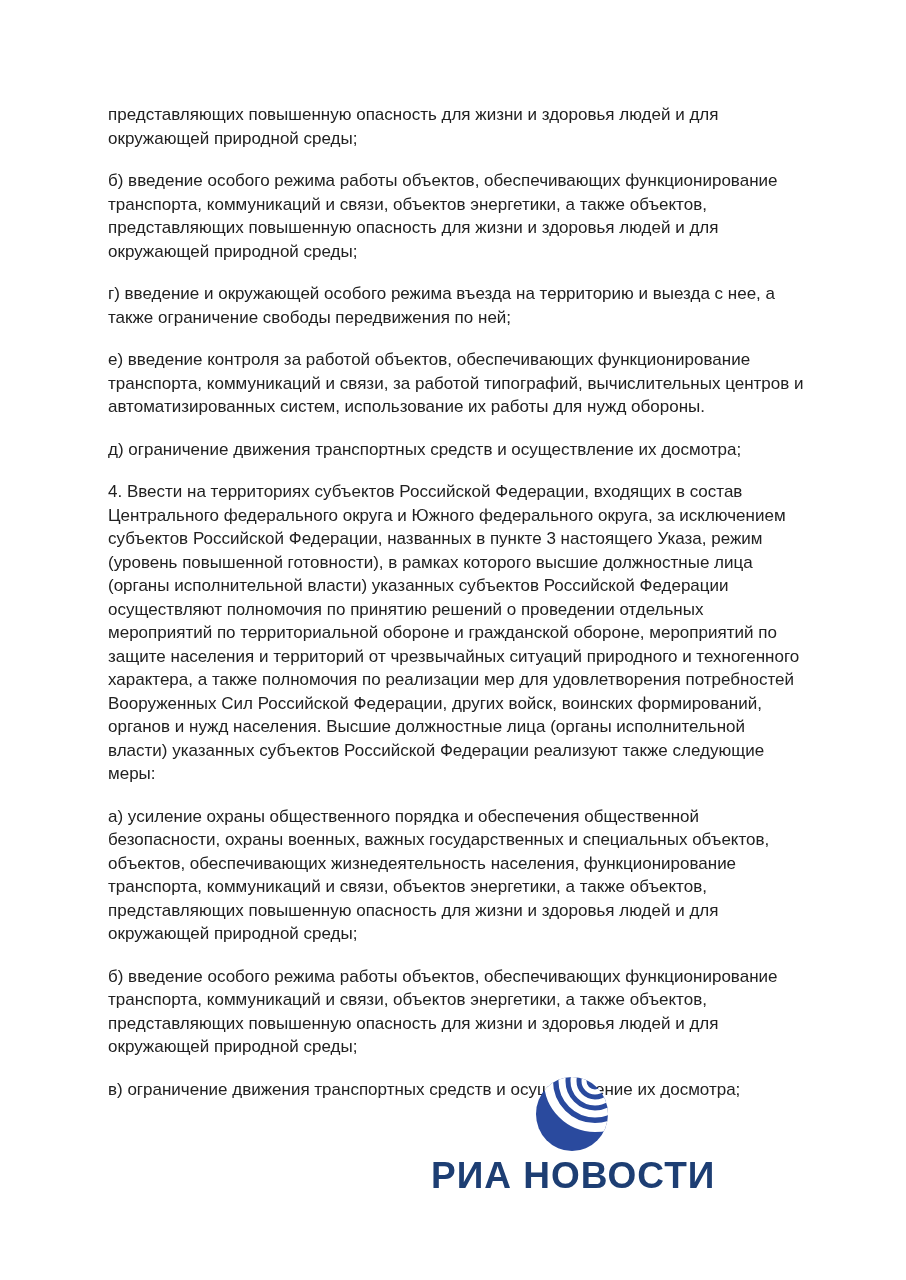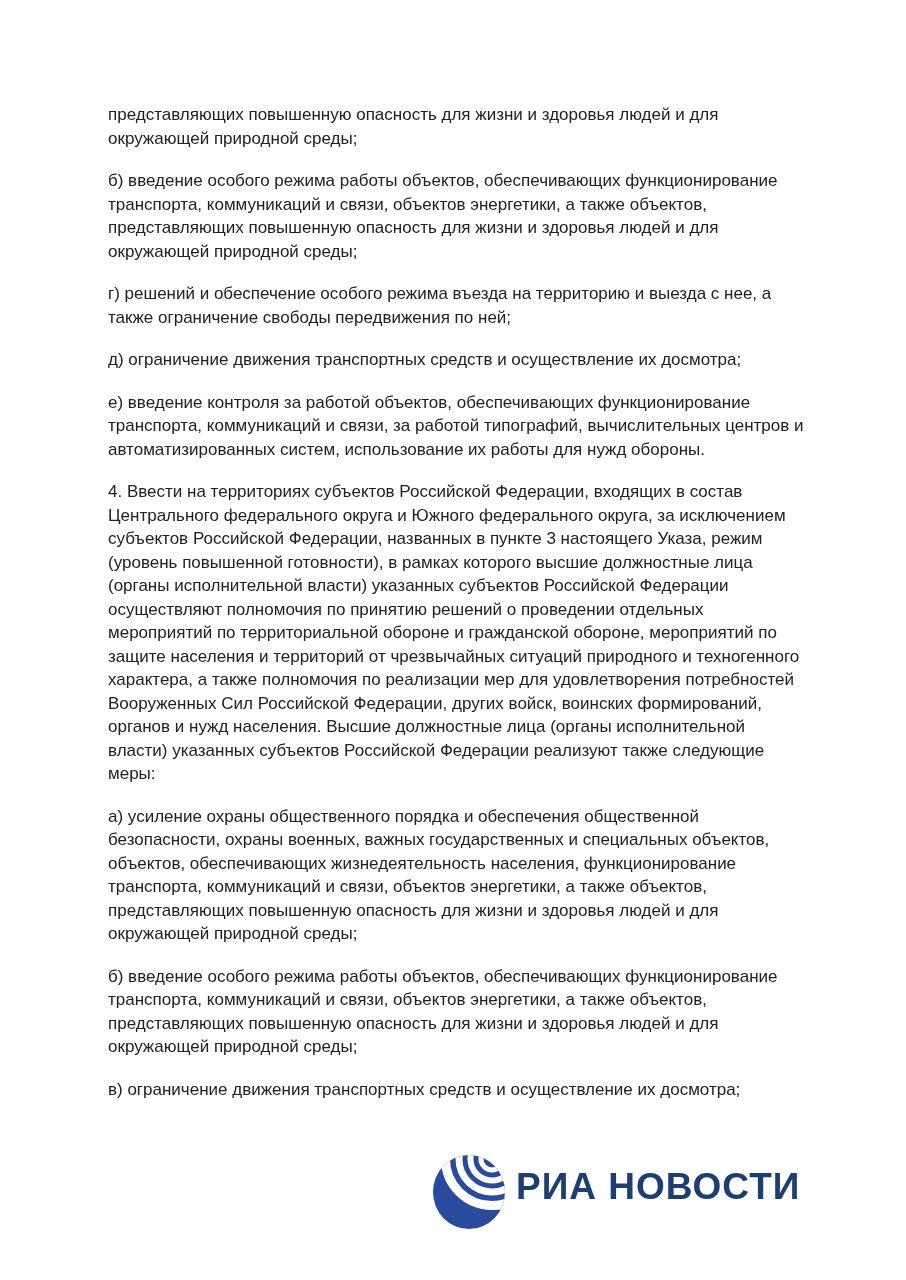--- a/index.html
+++ b/index.html
@@ -23,25 +23,26 @@
     color: #212121;
     font-size: 17px;
     line-height: 23.5px;
   }
   .doc-text p {
     margin: 0 0 19px 0;
   }
   .watermark {
     position: absolute;
     left: 431px;
-    top: 1152px;
+    top: 1074px;
     display: flex;
     align-items: center;
     gap: 7px;
     z-index: 5;
+    flex-direction: column;
   }
   .globe {
     display: block;
     width: 78px;
     height: 78px;
   }
   .brand {
     font-weight: bold;
     font-size: 37px;
     letter-spacing: 1px;
@@ -51,23 +52,23 @@
   }
 </style>
 </head>
 <body>
 
 <div class="page">
 
   <div class="doc-text">
     <p>представляющих повышенную опасность для жизни и здоровья людей и для окружающей природной среды;</p>
     <p>б) введение особого режима работы объектов, обеспечивающих функционирование транспорта, коммуникаций и связи, объектов энергетики, а также объектов, представляющих повышенную опасность для жизни и здоровья людей и для окружающей природной среды;</p>
-    <p>г) решений и обеспечение особого режима въезда на территорию и выезда с нее, а также ограничение свободы передвижения по ней;</p>
+    <p>г) введение и окружающей особого режима въезда на территорию и выезда с нее, а также ограничение свободы передвижения по ней;</p>
+    <p>е) введение контроля за работой объектов, обеспечивающих функционирование транспорта, коммуникаций и связи, за работой типографий, вычислительных центров и автоматизированных систем, использование их работы для нужд обороны.</p>
     <p>д) ограничение движения транспортных средств и осуществление их досмотра;</p>
-    <p>е) введение контроля за работой объектов, обеспечивающих функционирование транспорта, коммуникаций и связи, за работой типографий, вычислительных центров и автоматизированных систем, использование их работы для нужд обороны.</p>
     <p>4. Ввести на территориях субъектов Российской Федерации, входящих в состав Центрального федерального округа и Южного федерального округа, за исключением субъектов Российской Федерации, названных в пункте 3 настоящего Указа, режим (уровень повышенной готовности), в рамках которого высшие должностные лица (органы исполнительной власти) указанных субъектов Российской Федерации осуществляют полномочия по принятию решений о проведении отдельных мероприятий по территориальной обороне и гражданской обороне, мероприятий по защите населения и территорий от чрезвычайных ситуаций природного и техногенного характера, а также полномочия по реализации мер для удовлетворения потребностей Вооруженных Сил Российской Федерации, других войск, воинских формирований, органов и нужд населения. Высшие должностные лица (органы исполнительной власти) указанных субъектов Российской Федерации реализуют также следующие меры:</p>
     <p>а) усиление охраны общественного порядка и обеспечения общественной безопасности, охраны военных, важных государственных и специальных объектов, объектов, обеспечивающих жизнедеятельность населения, функционирование транспорта, коммуникаций и связи, объектов энергетики, а также объектов, представляющих повышенную опасность для жизни и здоровья людей и для окружающей природной среды;</p>
     <p>б) введение особого режима работы объектов, обеспечивающих функционирование транспорта, коммуникаций и связи, объектов энергетики, а также объектов, представляющих повышенную опасность для жизни и здоровья людей и для окружающей природной среды;</p>
     <p>в) ограничение движения транспортных средств и осуществление их досмотра;</p>
   </div>
 
   <div class="watermark">
     <span class="globe">
       <svg width="78" height="78" viewBox="0 0 78 78" xmlns="http://www.w3.org/2000/svg">
         <defs>

